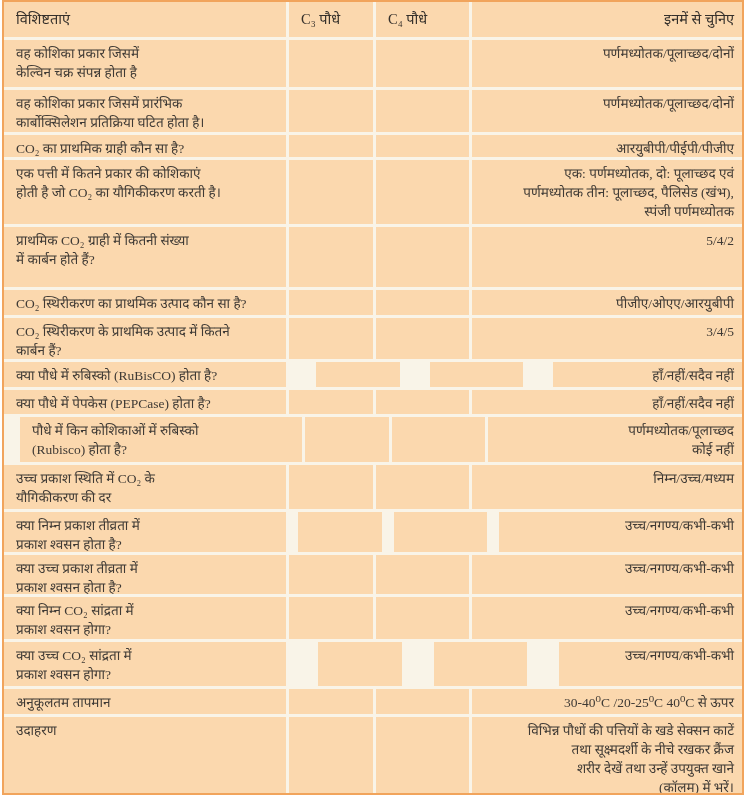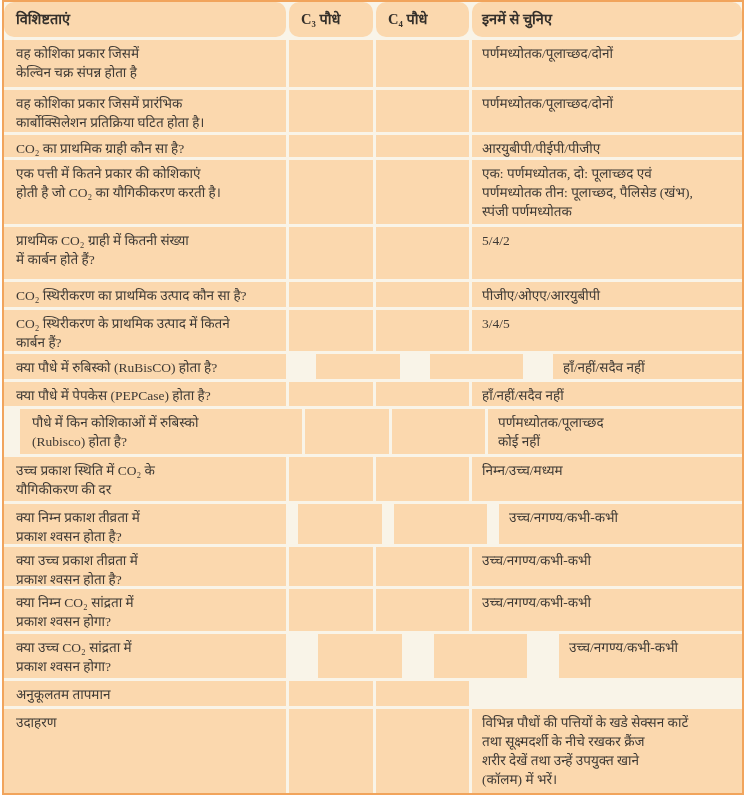--- a/index.html
+++ b/index.html
@@ -37,28 +37,27 @@
   .cell{
     background:var(--cell,#fbd8ae);
     box-sizing:border-box;
     overflow:hidden;
     color:var(--text,#3f3a35);
     font-size:13.5px;
     line-height:19px;
     white-space:pre-line;
     padding:4px 8px 0 12px;
   }
-  .choices-col{padding-left:10px;}
+  .choices-col{padding-left:10px;text-align:right;}
   .header-row{height:35px;}
   .header-cell{
-    font-weight:bold;
+    font-weight:normal;
     font-size:14.5px;
     padding-top:8px;
     color:#35302b;
-    border-radius:10px;
   }
 </style>
 </head>
 <body>
 
 <div class="page">
   <div class="table">
     <div class="row header-row">
       <div class="cell header-cell feature-col">विशिष्टताएं</div>
       <div class="cell header-cell c3-col">C₃ पौधे</div>
@@ -87,21 +86,21 @@
   </div>
       <div class="row body-row" style="height: 64px;">
     <div class="cell feature-col">एक पत्ती में कितने प्रकार की कोशिकाएं
 होती है जो CO₂ का यौगिकीकरण करती है।</div>
     <div class="cell c3-col"></div>
     <div class="cell c4-col"></div>
     <div class="cell choices-col">एक: पर्णमध्योतक, दो: पूलाच्छद एवं
 पर्णमध्योतक तीन: पूलाच्छद, पैलिसेड (खंभ),
 स्पंजी पर्णमध्योतक</div>
   </div>
-      <div class="row body-row" style="height: 52px;">
+      <div class="row body-row" style="height: 60px;">
     <div class="cell feature-col">प्राथमिक CO₂ ग्राही में कितनी संख्या
 में कार्बन होते हैं?</div>
     <div class="cell c3-col"></div>
     <div class="cell c4-col"></div>
     <div class="cell choices-col">5/4/2</div>
   </div>
       <div class="row body-row" style="height: 25px;">
     <div class="cell feature-col">CO₂ स्थिरीकरण का प्राथमिक उत्पाद कौन सा है?</div>
     <div class="cell c3-col"></div>
     <div class="cell c4-col"></div>
@@ -166,20 +165,21 @@
     <div class="cell feature-col">क्या उच्च CO₂ सांद्रता में
 प्रकाश श्वसन होगा?</div>
     <div class="cell c3-col"></div>
     <div class="cell c4-col"></div>
     <div class="cell choices-col">उच्च/नगण्य/कभी-कभी</div>
   </div>
       <div class="row body-row" style="height: 25px;">
     <div class="cell feature-col">अनुकूलतम तापमान</div>
     <div class="cell c3-col"></div>
     <div class="cell c4-col"></div>
+    <div class="cell choices-col">30-40⁰C /20-25⁰C 40⁰C से ऊपर</div>
   </div>
       <div class="row body-row" style="height: 98px;">
     <div class="cell feature-col">उदाहरण</div>
     <div class="cell c3-col"></div>
     <div class="cell c4-col"></div>
     <div class="cell choices-col">विभिन्न पौधों की पत्तियों के खडे सेक्सन काटें
 तथा सूक्ष्मदर्शी के नीचे रखकर क्रैंज
 शरीर देखें तथा उन्हें उपयुक्त खाने
 (कॉलम) में भरें।</div>
   </div>

